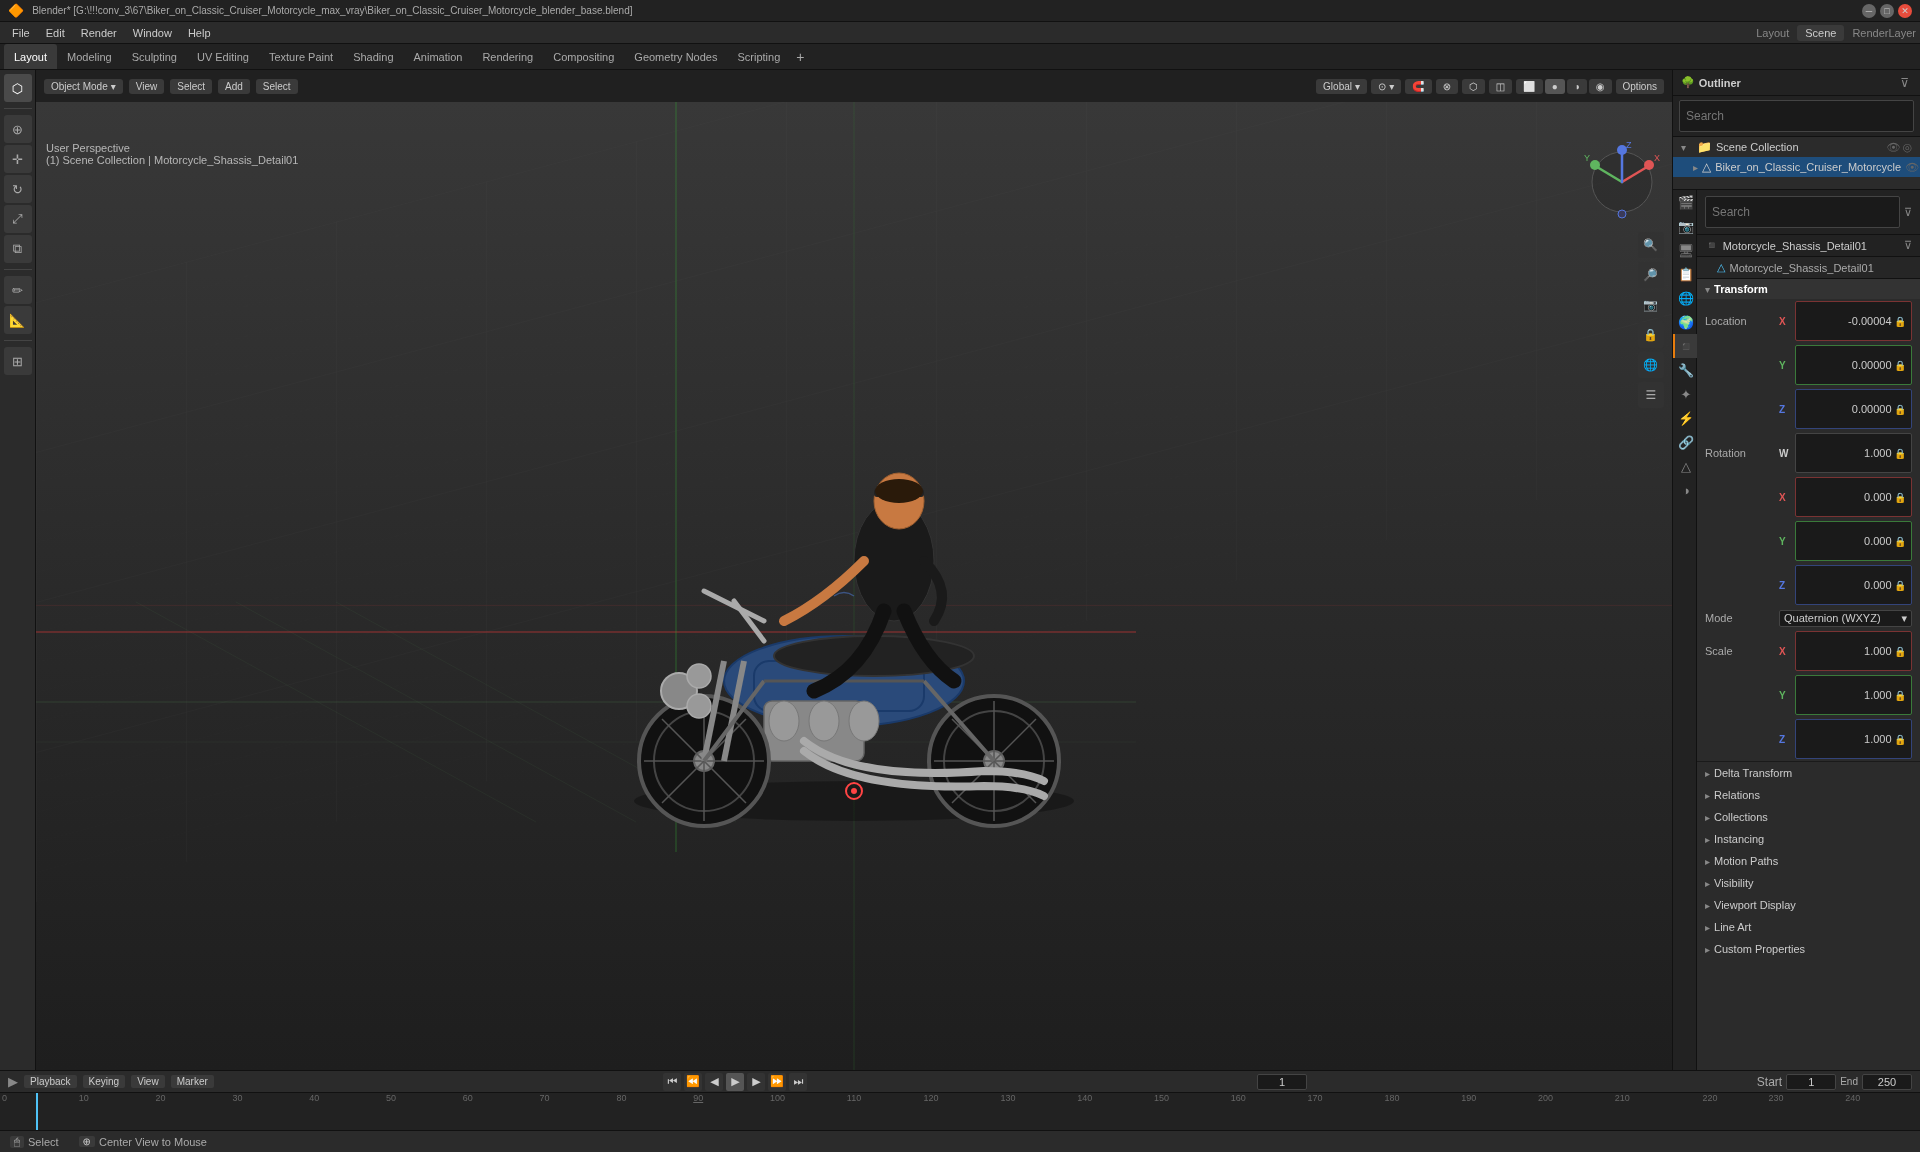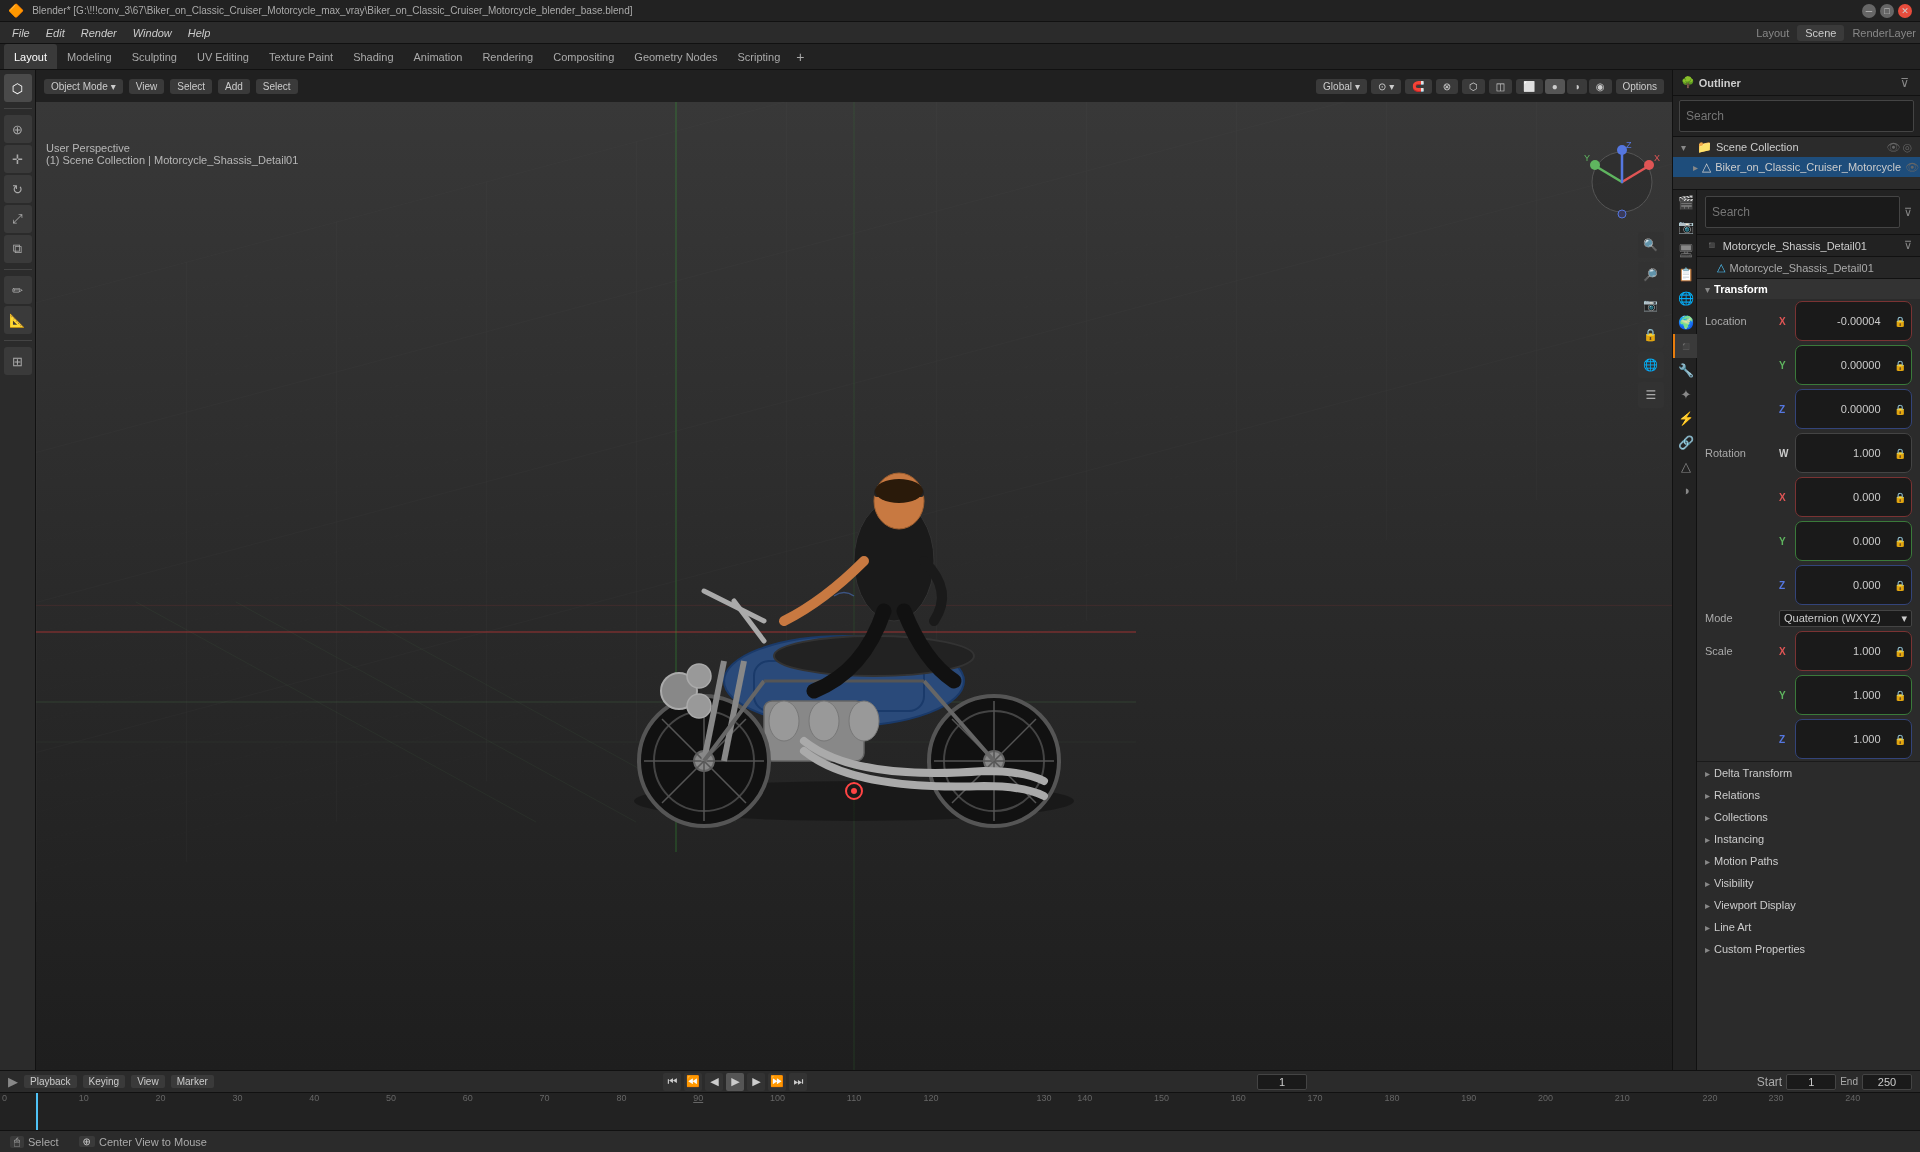--- a/index.html
+++ b/index.html
@@ -60,21 +60,20 @@
       padding: 0 4px;
       flex-shrink: 0;
       border-bottom: 1px solid #111;
     }
     .menu-item {
       padding: 2px 8px;
       cursor: pointer;
       font-size: 11px;
       color: #ccc;
       border-radius: 2px;
-      font-style: italic;
     }
 
     
     #workspace-tabs {
       background: #222222;
       height: 26px;
       display: flex;
       align-items: center;
       padding: 0 4px;
       flex-shrink: 0;
@@ -381,26 +380,25 @@
       font-size: 11px;
       width: 70px;
       flex-shrink: 0;
     }
     .prop-value-field {
       flex: 1;
       background: #1a1a1a;
       border: 1px solid #444;
       color: #ccc;
       padding: 13px 4px;
-      border-radius: 7px;
+      border-radius: 2px;
       font-size: 11px;
       display: flex;
       align-items: center;
       position: relative;
-      gap: 11px;
     }
     .prop-value-text {
       flex: 1;
       text-align: right;
       font-size: 11px;
     }
     .prop-lock-icon {
       color: #666;
       font-size: 10px;
       margin-left: 3px;
@@ -1056,21 +1054,21 @@
           <div class="tl-frame-mark" style="left: 12%;">30</div>
           <div class="tl-frame-mark" style="left: 16%;">40</div>
           <div class="tl-frame-mark" style="left: 20%;">50</div>
           <div class="tl-frame-mark" style="left: 24%;">60</div>
           <div class="tl-frame-mark" style="left: 28%;">70</div>
           <div class="tl-frame-mark" style="left: 32%;">80</div>
           <div class="tl-frame-mark" style="left: 36%; text-decoration: underline;">90</div>
           <div class="tl-frame-mark" style="left: 40%;">100</div>
           <div class="tl-frame-mark" style="left: 44%;">110</div>
           <div class="tl-frame-mark" style="left: 48%;">120</div>
-          <div class="tl-frame-mark" style="left: 52%; margin-left: 36px;">130</div>
+          <div class="tl-frame-mark" style="left: 52%;">130</div>
           <div class="tl-frame-mark" style="left: 56%;">140</div>
           <div class="tl-frame-mark" style="left: 60%;">150</div>
           <div class="tl-frame-mark" style="left: 64%;">160</div>
           <div class="tl-frame-mark" style="left: 68%;">170</div>
           <div class="tl-frame-mark" style="left: 72%;">180</div>
           <div class="tl-frame-mark" style="left: 76%;">190</div>
           <div class="tl-frame-mark" style="left: 80%;">200</div>
           <div class="tl-frame-mark" style="left: 84%;">210</div>
           <div class="tl-frame-mark" style="left: 88%; margin-left: 11px;">220</div>
           <div class="tl-frame-mark" style="left: 92%;">230</div>

